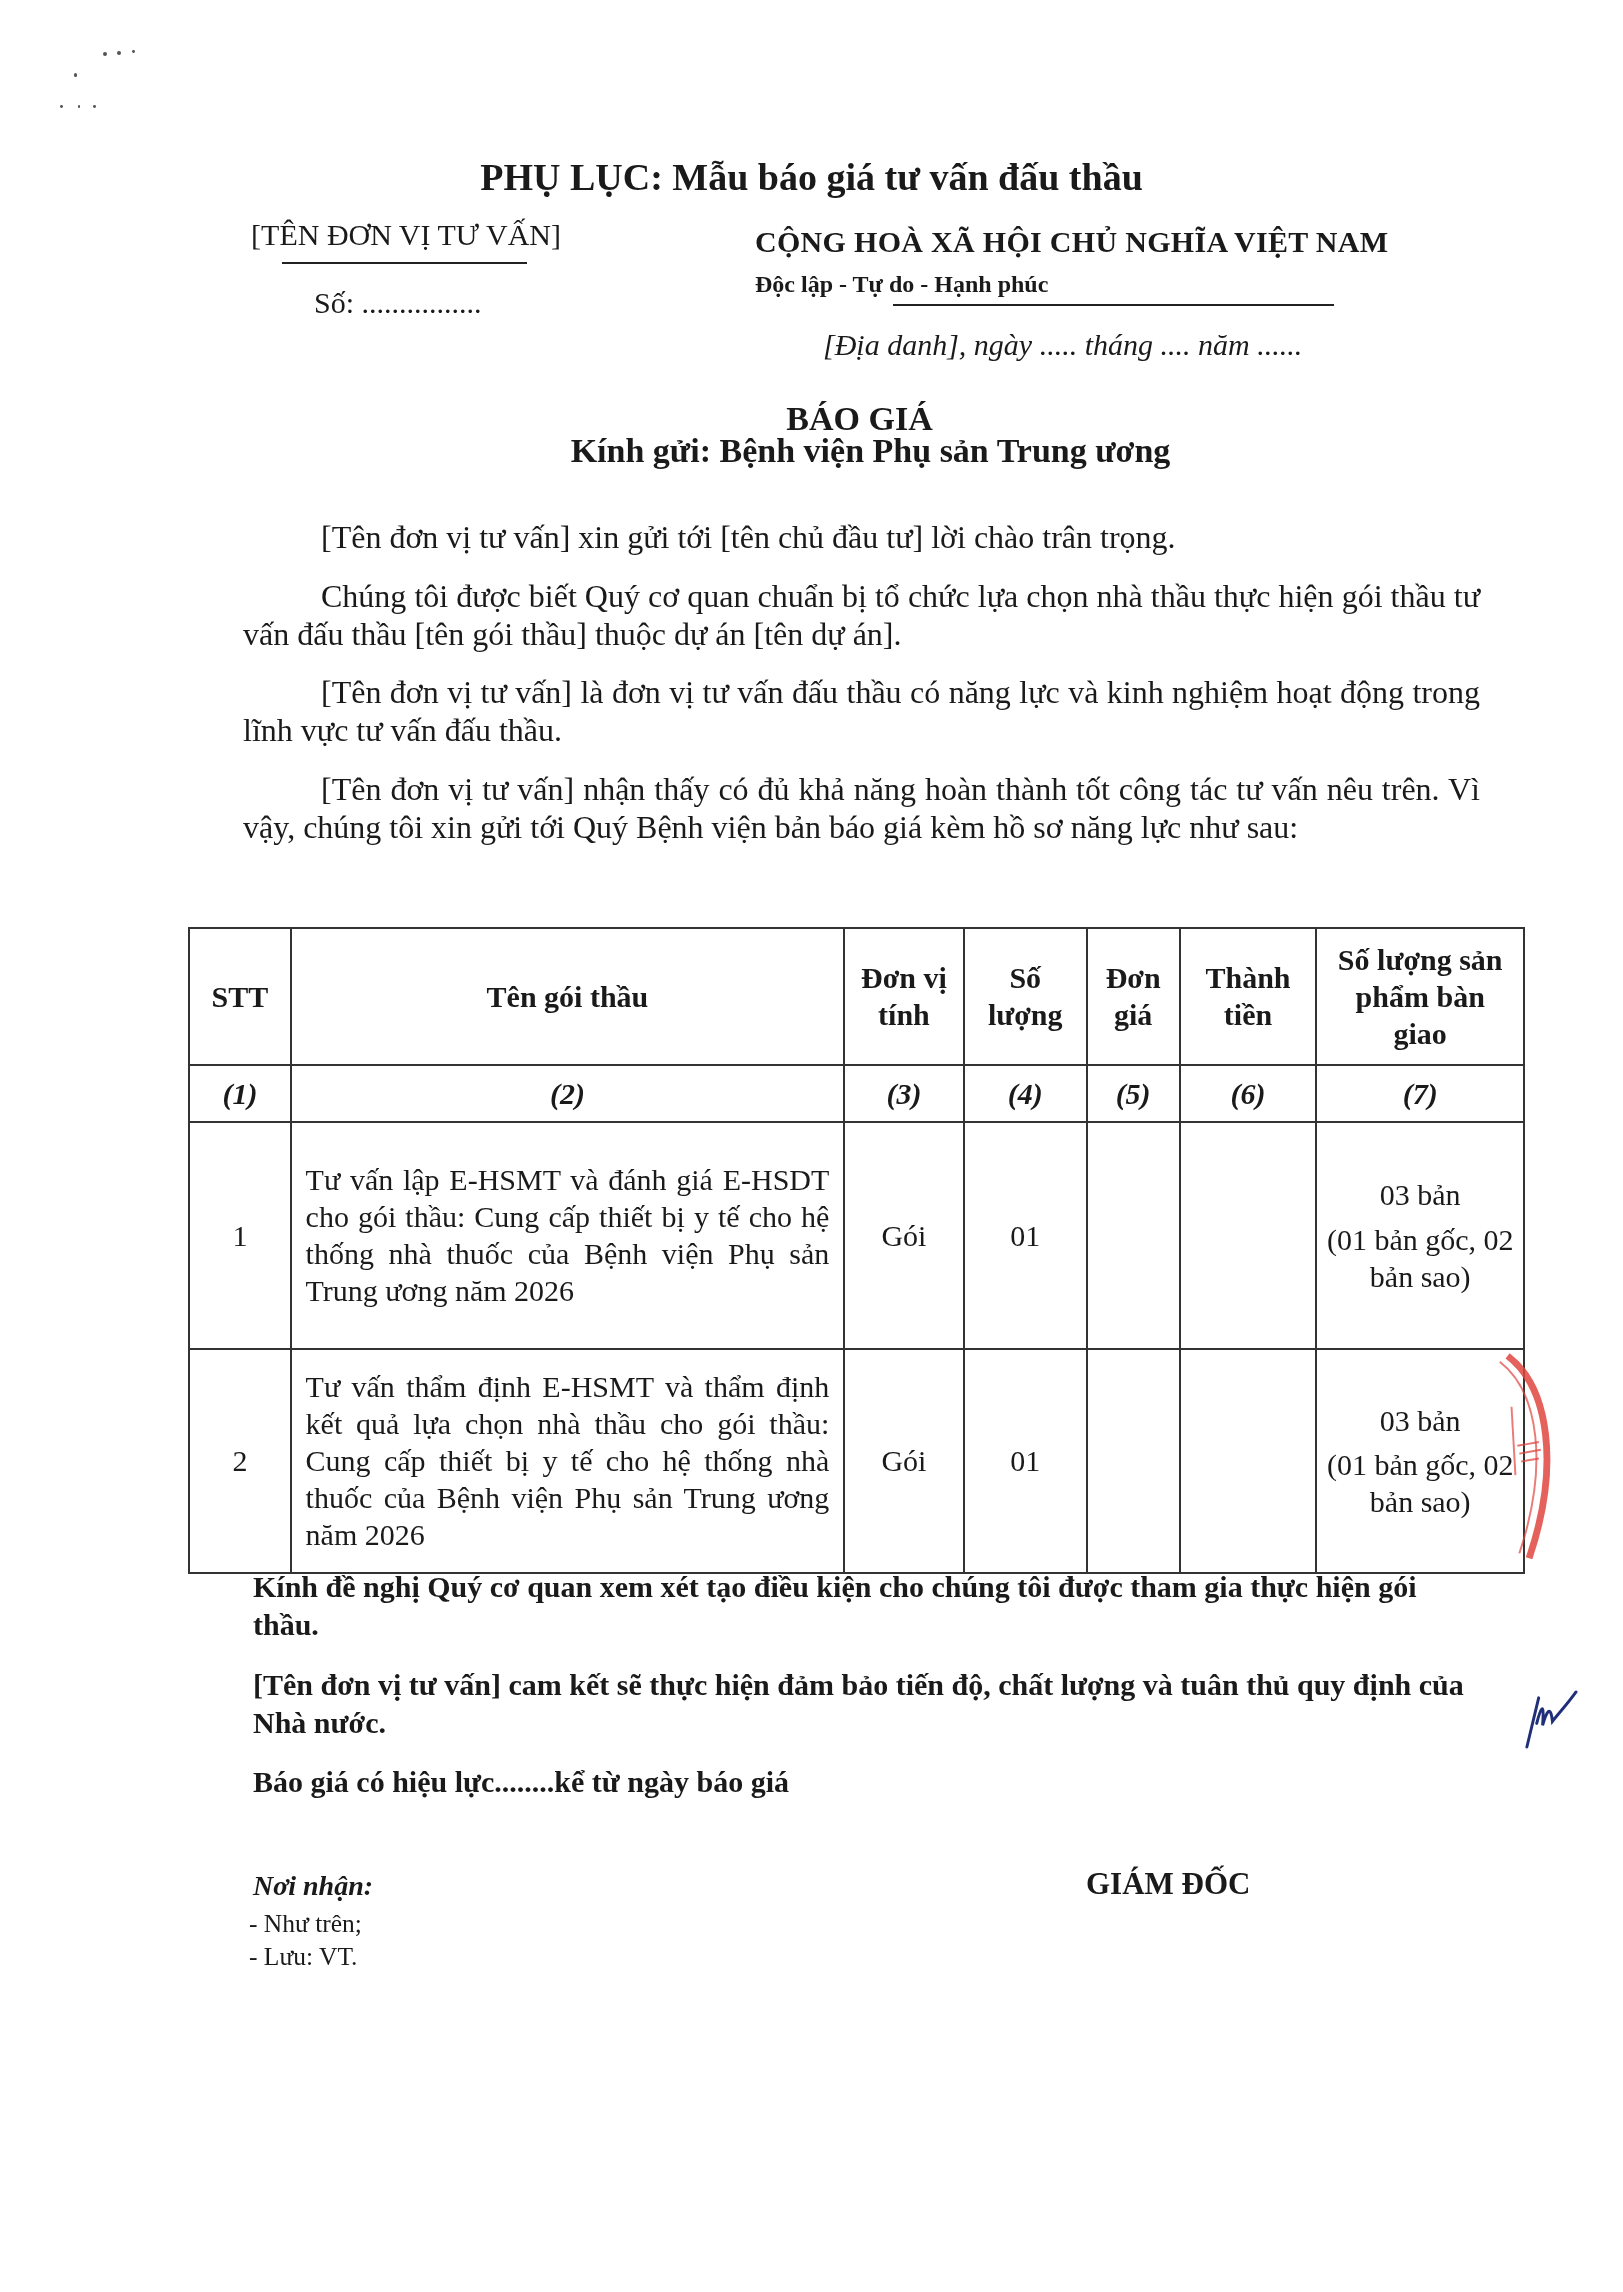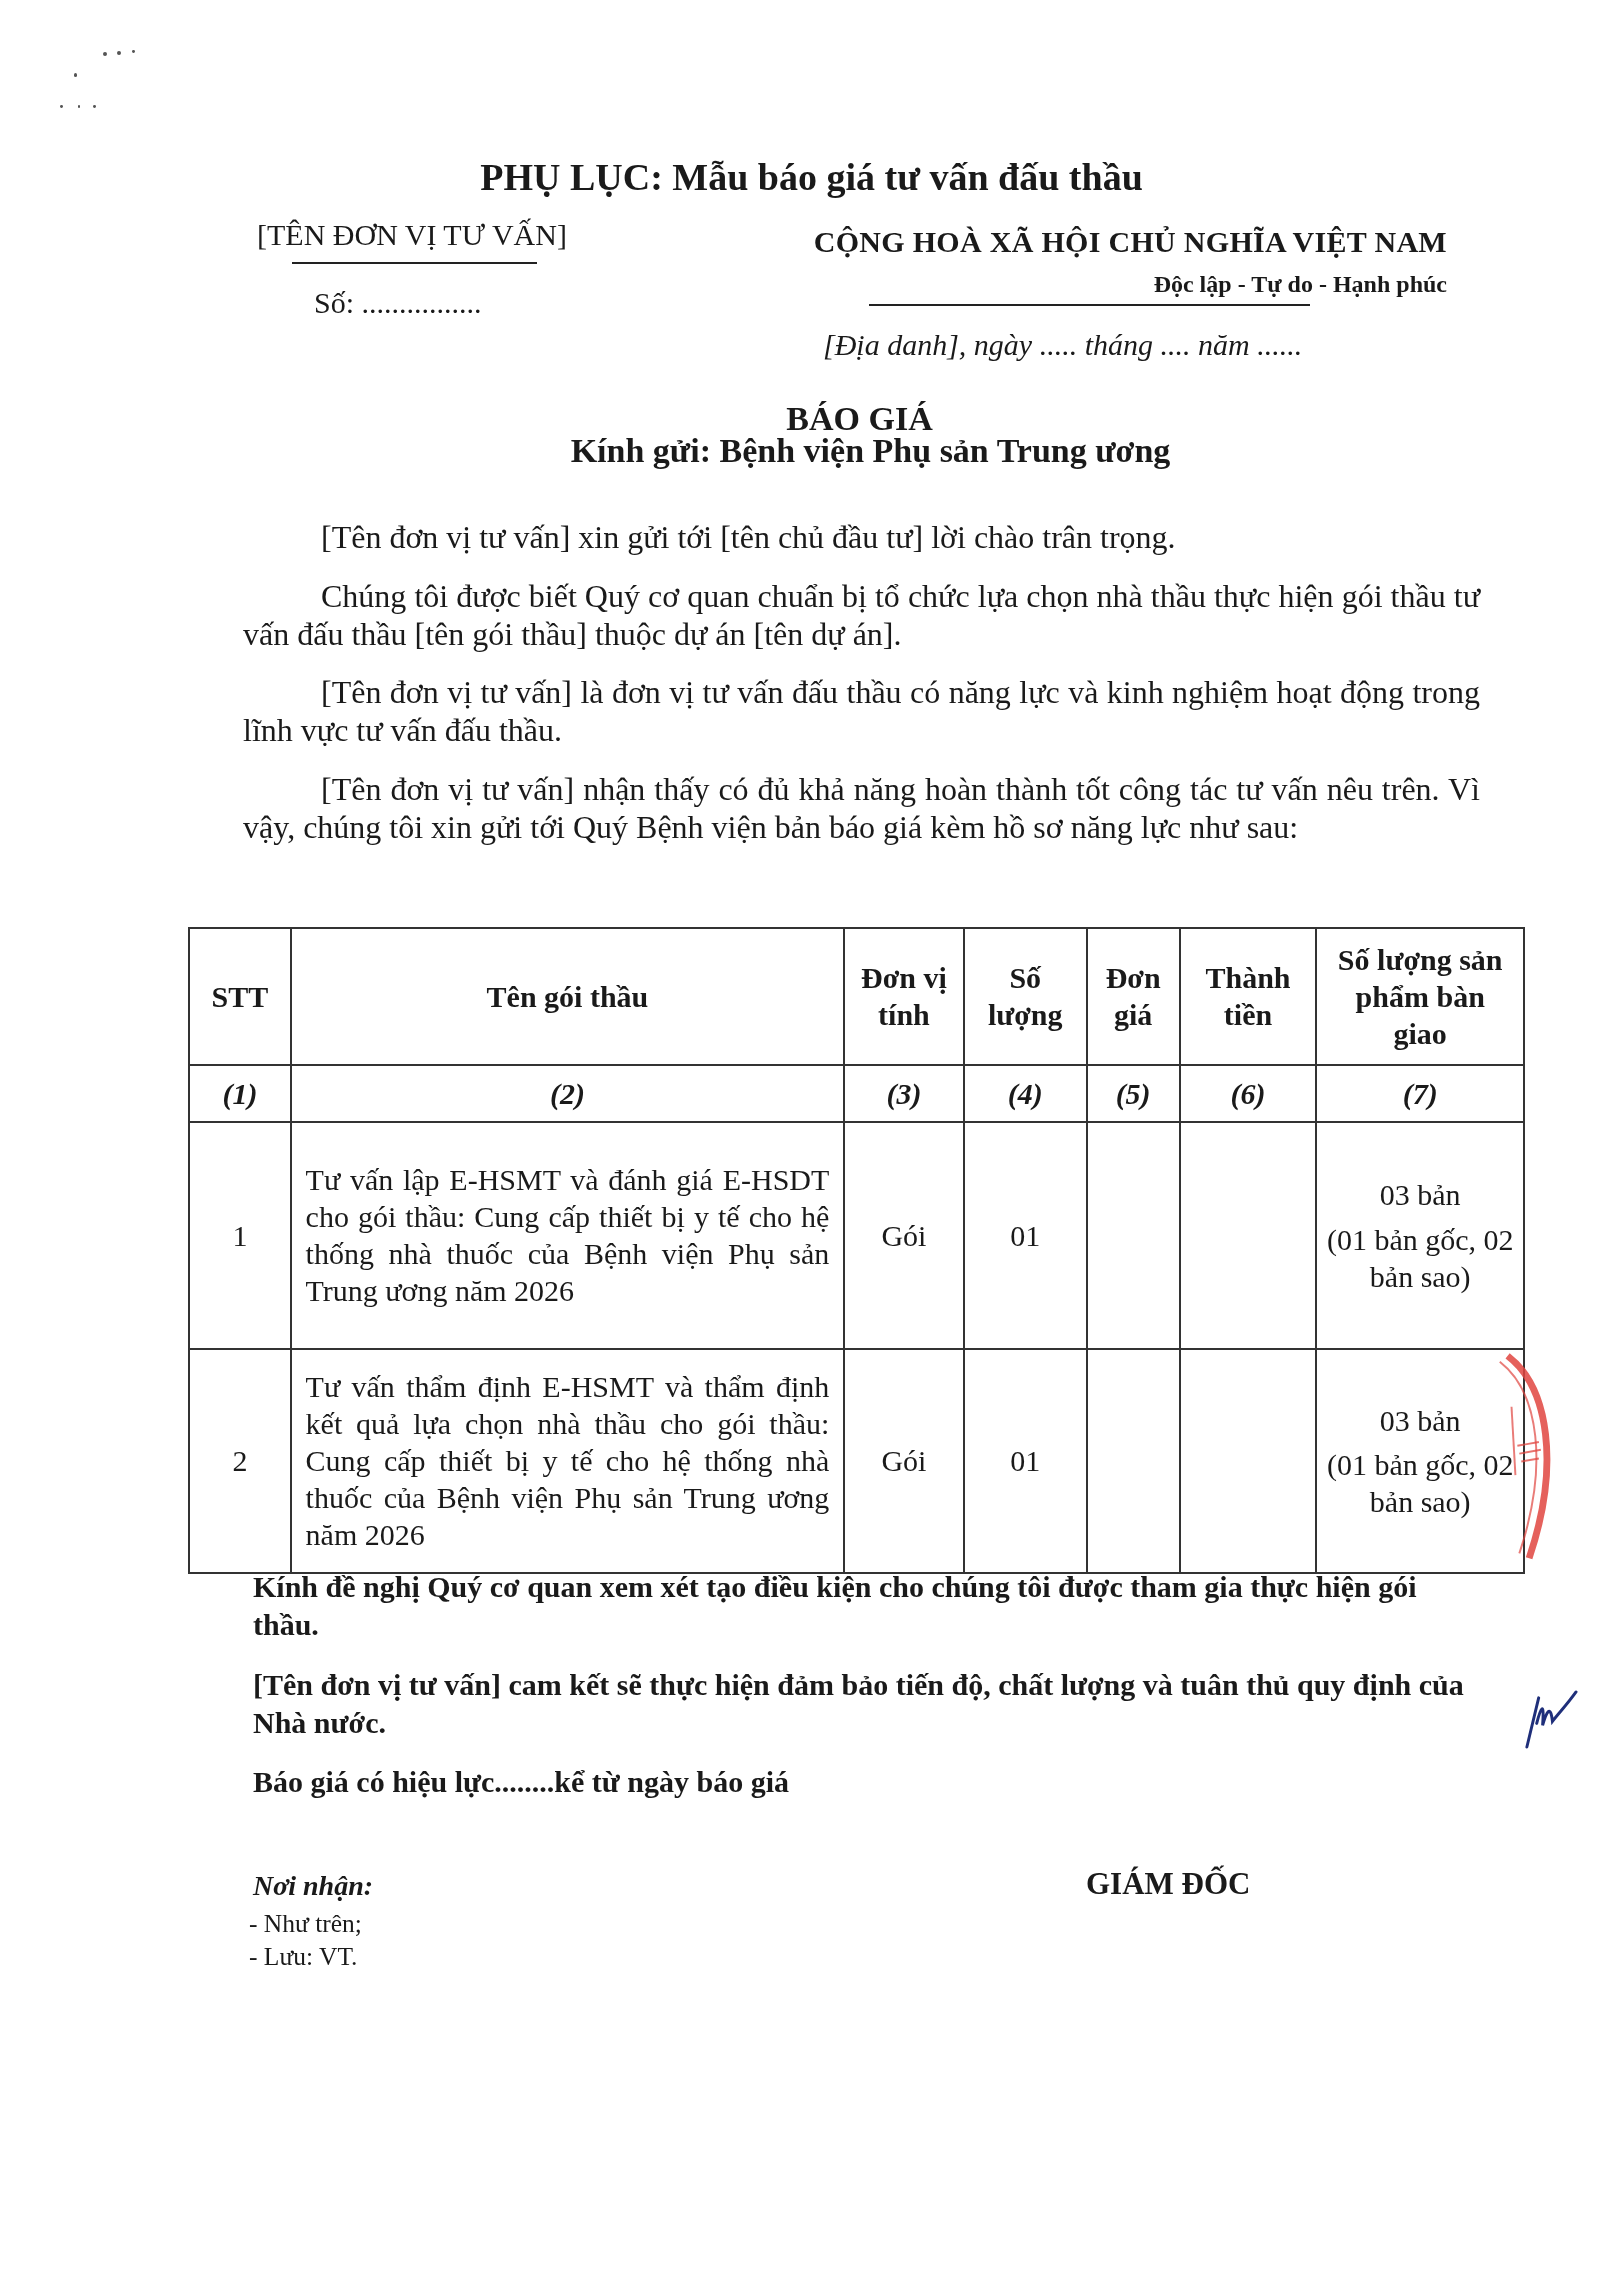--- a/index.html
+++ b/index.html
@@ -6,26 +6,26 @@
   body {
     width: 1623px; height: 2293px; position: relative; overflow: hidden;
     font-family: "Liberation Serif", "DejaVu Serif", serif; color: #1a1a1a;
   }
   .abs { position: absolute; }
   .specks { left: 54px; top: 44px; width: 98px; height: 69px; }
   .speck { position: absolute; width: 3.9px; height: 3.9px; border-radius: 50%; background: #555; }
 
   .appendix-title { left: 0; width: 100%; top: 155px; text-align: center; font-size: 38px; font-weight: bold; }
 
-  .org-block { left: 257px; top: 218px; width: 314px; text-align: left; }
+  .org-block { left: 247px; top: 218px; width: 314px; text-align: right; }
   .org-name { font-size: 30px; }
   .org-line { width: 245px; height: 0; border-top: 2px solid #222; margin: 9.8px auto 0; }
   .doc-number { left: 314px; top: 286px; font-size: 30px; }
 
-  .nation-block { left: 731px; top: 225px; width: 716px; text-align: right; }
+  .nation-block { left: 755px; top: 225px; width: 716px; text-align: left; }
   .nation-name { font-size: 30px; font-weight: bold; letter-spacing: 0.3px; }
   .motto { font-size: 24px; font-weight: bold; margin-top: 12px; }
   .motto-line { width: 441px; border-top: 2px solid #222; margin: 5.9px auto 0; }
   .place-date { left: 823px; top: 328px; font-size: 30px; font-style: italic; }
 
   .doc-title { left: 0; width: 100%; top: 400px; text-align: center; font-size: 34px; font-weight: bold; margin-left: 48px; }
   .recipient { left: 0; width: 100%; top: 432px; text-align: center; font-size: 34px; font-weight: bold; padding-left: 118px; box-sizing: border-box; }
 
   .body-text { left: 243px; width: 1237px; top: 518px; font-size: 32px; line-height: 38px; text-align: justify; }
   .body-text p { margin: 0 0 20.6px 0; text-indent: 78px; }

